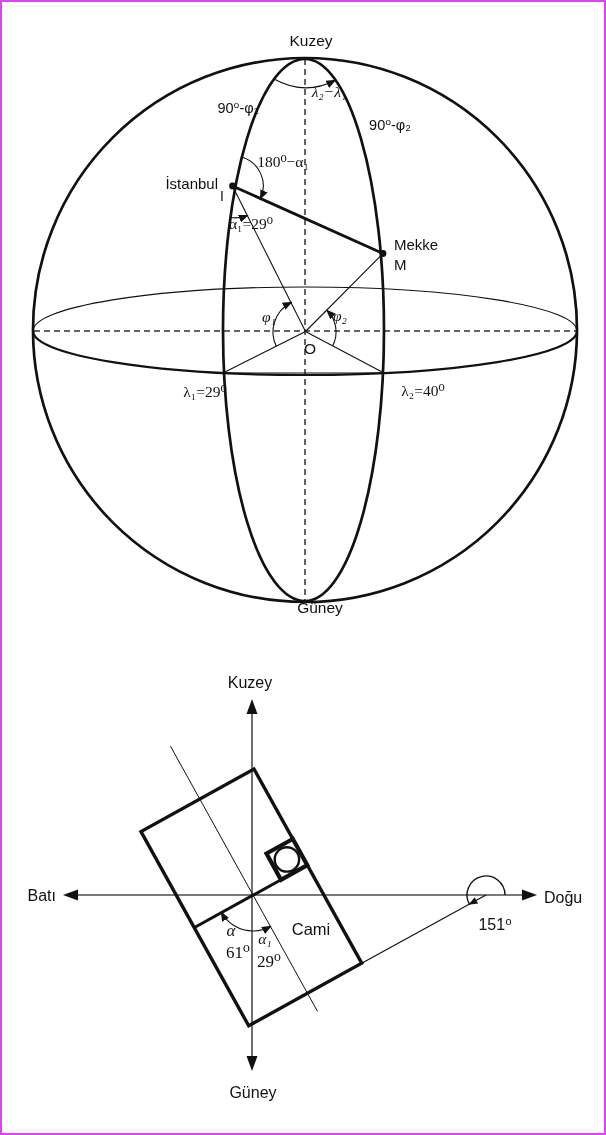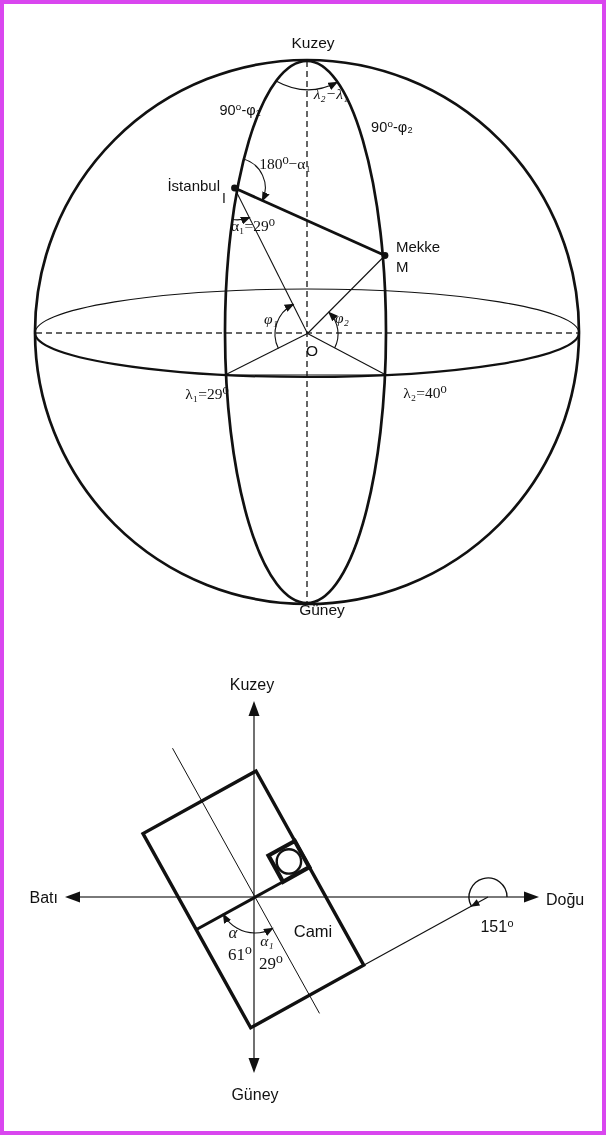--- a/index.html
+++ b/index.html
@@ -1,21 +1,21 @@
 <!DOCTYPE html>
 <html><head>
 <meta charset="utf-8">
 <style>
   html,body{margin:0;padding:0;background:#ffffff;}
   #screen{
     position:relative;
     width:606px;height:1135px;
     box-sizing:border-box;
     background:#ffffff;
-    border:4px solid #d946ef;
+    border:2px solid #d946ef;
     font-family:"Liberation Sans","DejaVu Sans",sans-serif;
   }
   svg{display:block;}
   text{fill:#111;}
   .sans{font-family:"Liberation Sans","DejaVu Sans",sans-serif;}
   .serif{font-family:"Liberation Serif","DejaVu Serif",serif;}
   .ital{font-style:italic;}
 </style>
 </head>
 <body>

